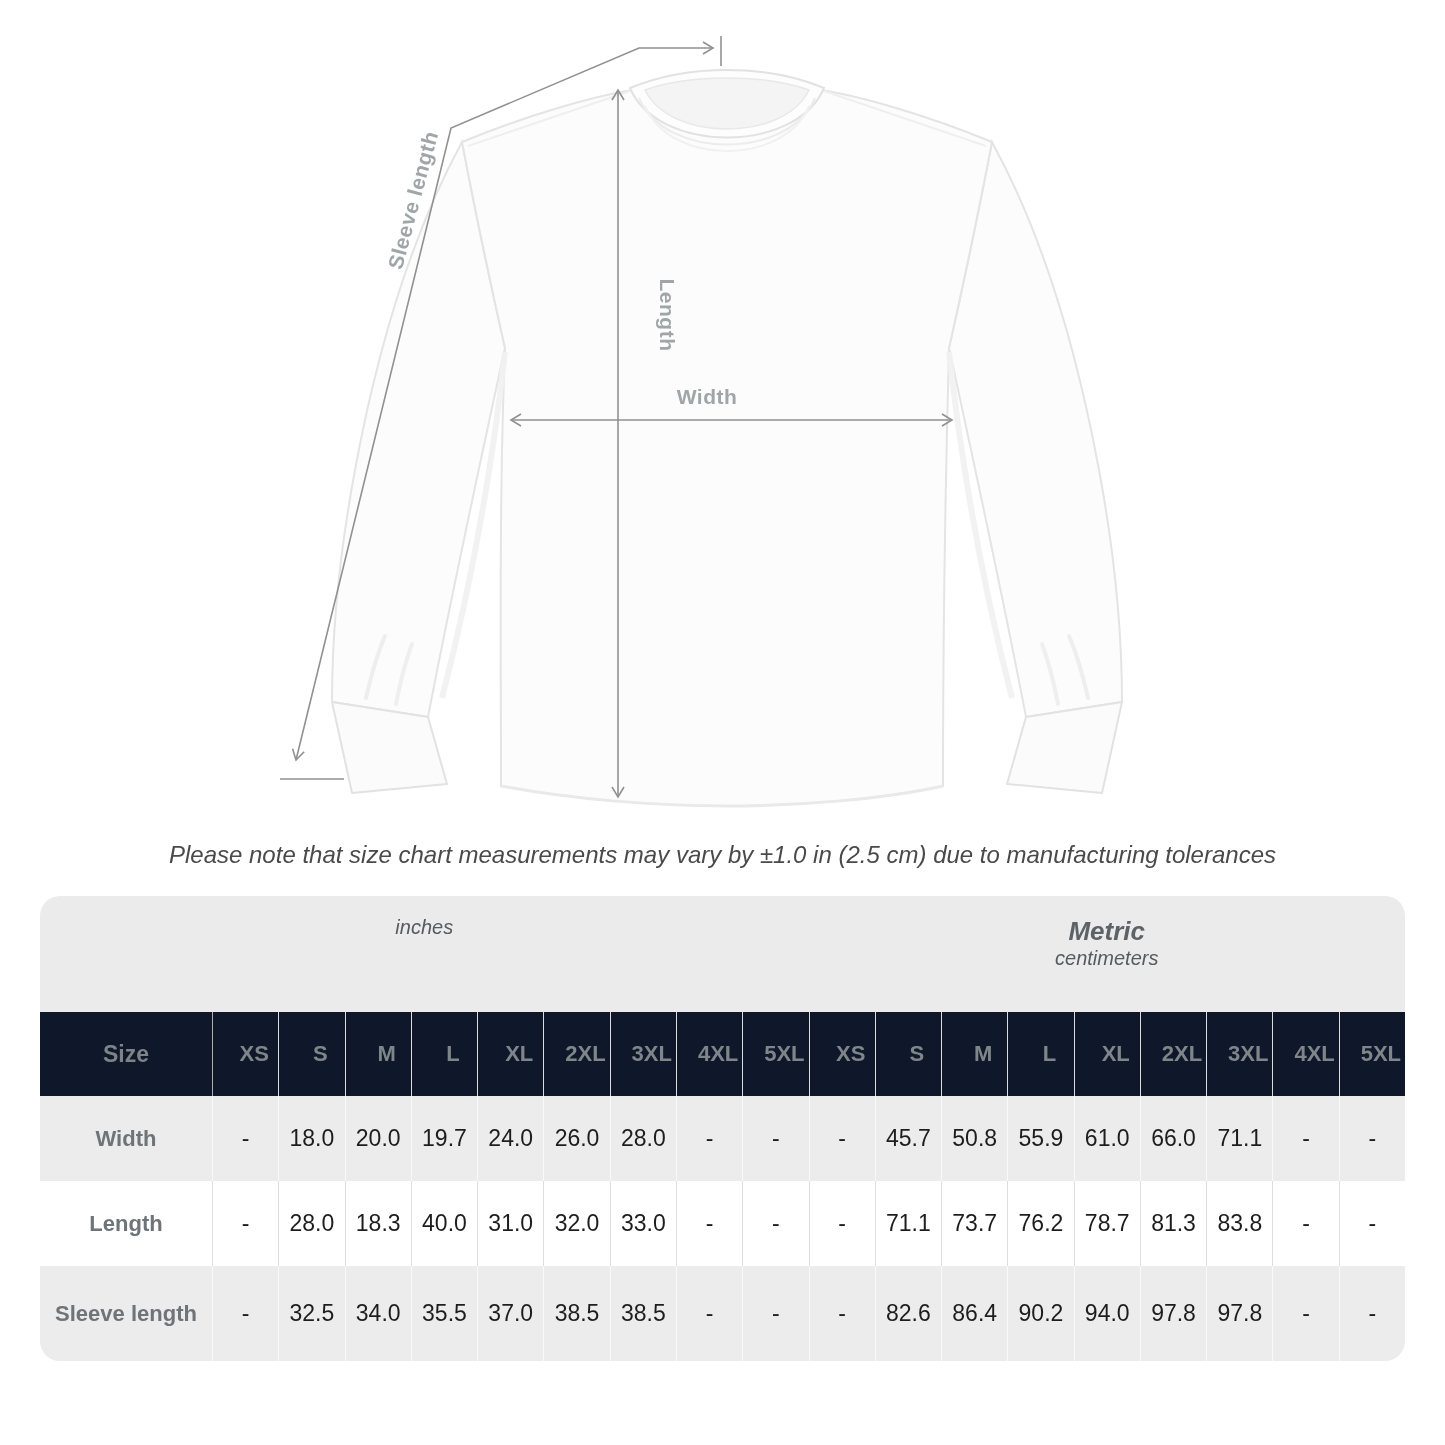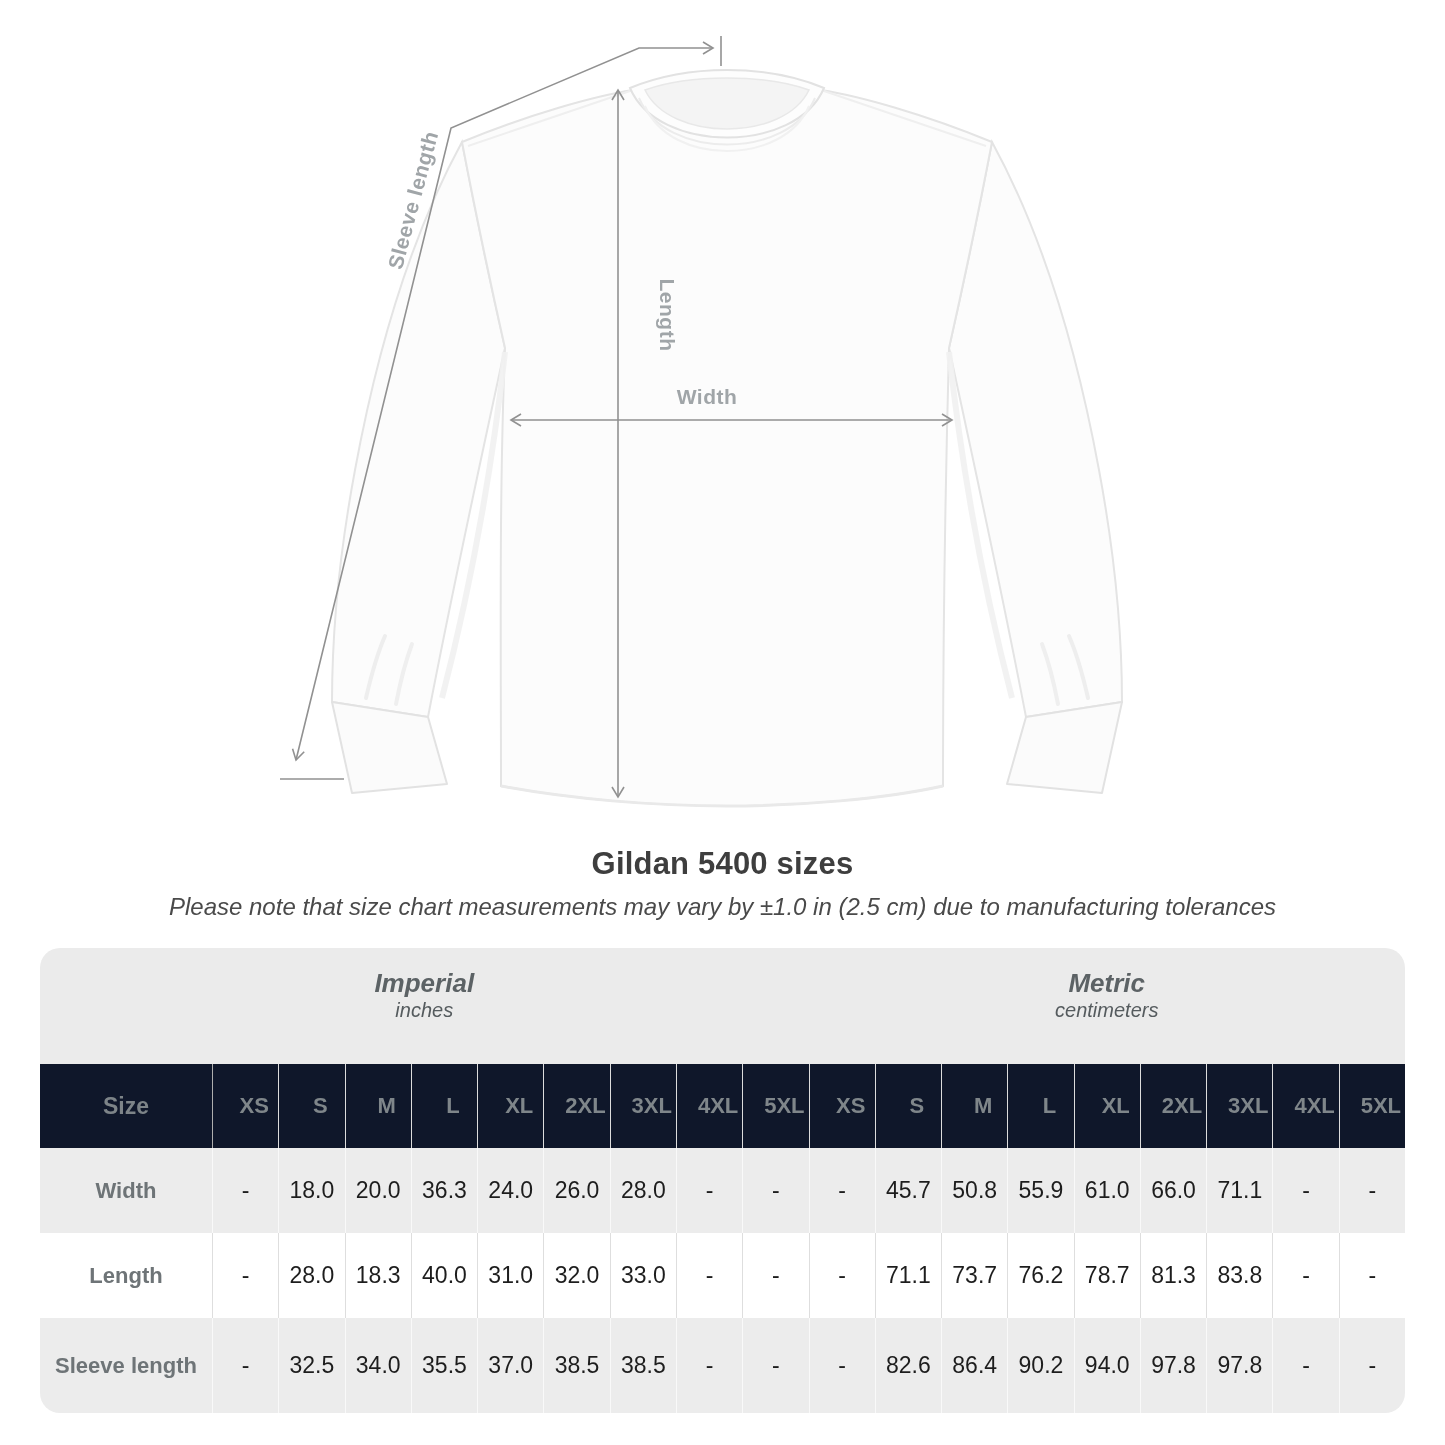--- a/index.html
+++ b/index.html
@@ -92,28 +92,26 @@
       <line x1="618" y1="90" x2="618" y2="797" marker-start="url(#chevS)" marker-end="url(#chevE)"></line>
 
       <line x1="511" y1="420" x2="952" y2="420" marker-start="url(#chevS)" marker-end="url(#chevE)"></line>
     </g>
 
     <text class="diag-label" transform="translate(420 202) rotate(-75)" text-anchor="middle">Sleeve length</text>
     <text class="diag-label" transform="translate(660 315) rotate(90)" text-anchor="middle">Length</text>
     <text class="diag-label" x="707" y="404" text-anchor="middle">Width</text>
   </svg>
 
-  <div class="title">Gildan 5400 sizes</div>
   <div class="subtitle">Please note that size chart measurements may vary by ±1.0 in (2.5 cm) due to manufacturing tolerances</div>
 
   <div class="size-table">
 
     <div class="band unit-band">
       <div class="unit-cell imperial">
-        <div class="unit-name">Imperial</div>
         <div class="unit-sub">inches</div>
       </div>
       <div class="unit-cell metric">
         <div class="unit-name">Metric</div>
         <div class="unit-sub">centimeters</div>
       </div>
     </div>
 
     <div class="band header-band">
       <div class="cell label-cell size-label">Size</div>
@@ -136,21 +134,21 @@
         <div class="cell head-cell">3XL</div>
         <div class="cell head-cell">4XL</div>
         <div class="cell head-cell">5XL</div>
       </div>
 
     <div class="band data-band gray">
       <div class="cell label-cell">Width</div>
     <div class="cell value-cell">-</div>
         <div class="cell value-cell">18.0</div>
         <div class="cell value-cell">20.0</div>
-        <div class="cell value-cell">36.3</div>
+        <div class="cell value-cell">19.7</div>
         <div class="cell value-cell">24.0</div>
         <div class="cell value-cell">26.0</div>
         <div class="cell value-cell">28.0</div>
         <div class="cell value-cell">-</div>
         <div class="cell value-cell">-</div>
         <div class="cell value-cell">-</div>
         <div class="cell value-cell">45.7</div>
         <div class="cell value-cell">50.8</div>
         <div class="cell value-cell">55.9</div>
         <div class="cell value-cell">61.0</div>

